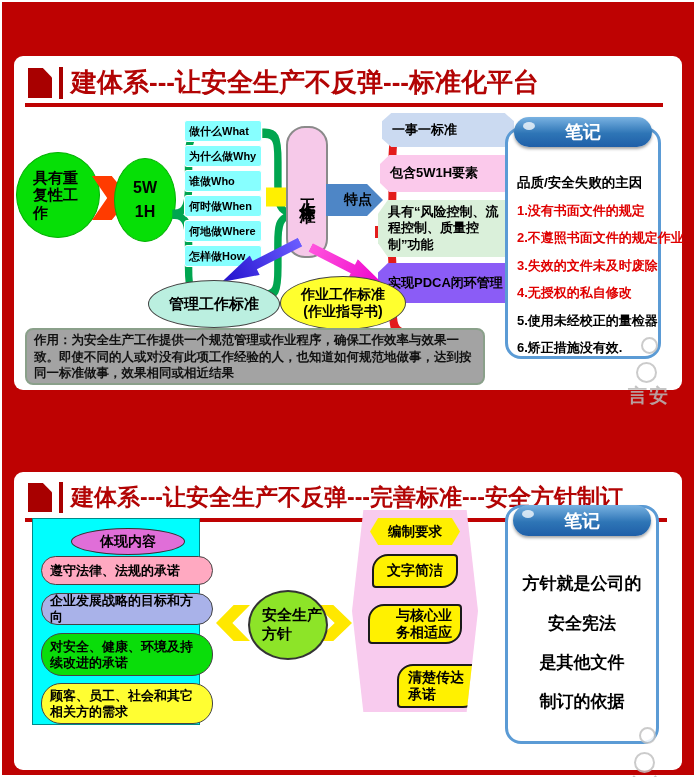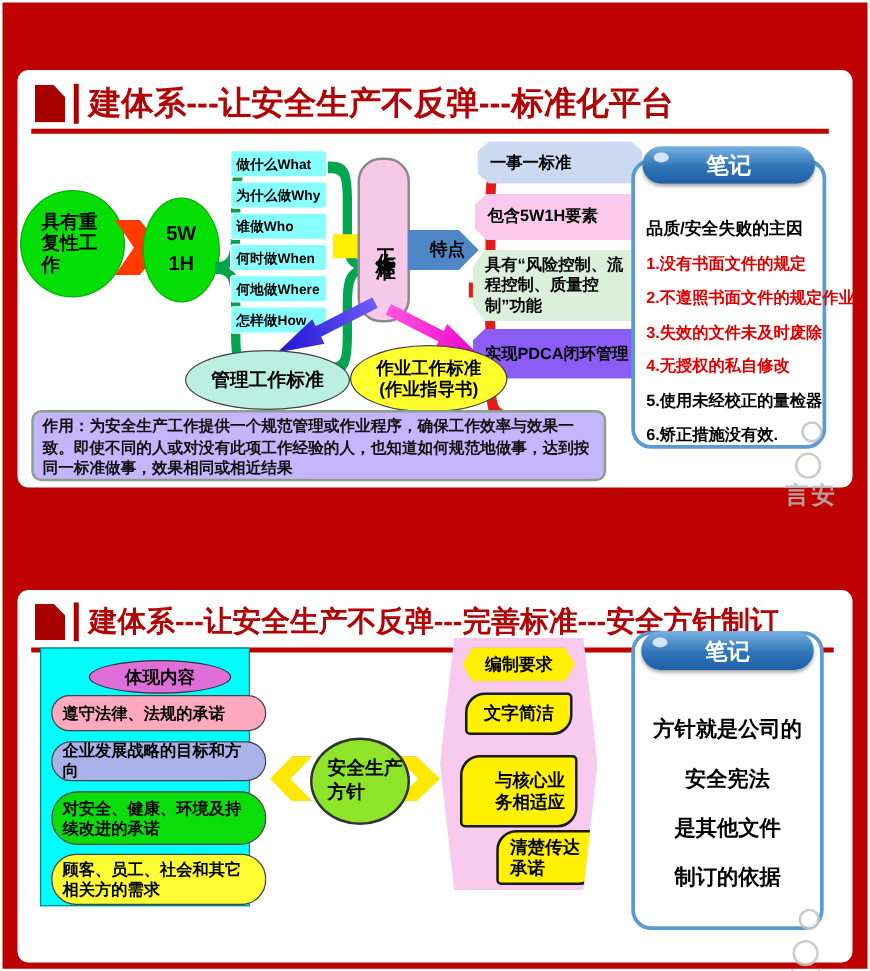--- a/index.html
+++ b/index.html
@@ -40,23 +40,23 @@
                 letter-spacing:3px;}
   .pentagon{background:#4E86C6;clip-path:polygon(0 0,72% 0,100% 50%,72% 100%,0 100%);
             font-size:14px;font-weight:bold;color:#000;display:flex;align-items:center;
             padding-left:7px;}
   .feat{display:flex;align-items:center;padding:0 10px;font-size:13px;font-weight:bold;
         color:#000;line-height:1.25;
         clip-path:polygon(7% 0,93% 0,100% 24%,100% 76%,93% 100%,7% 100%,0 76%,0 24%);}
   .ribbon{clip-path:polygon(0 32%,58% 32%,58% 8%,100% 50%,58% 92%,58% 68%,0 68%);}
   .ellipse{border-radius:50%;border:1.5px solid #444;display:flex;flex-direction:column;
            align-items:center;justify-content:center;font-weight:bold;color:#000;}
-  .effect-box{background:#c4b5fd;border:2px solid #8aa08a;border-radius:8px;
+  .effect-box{background:#a3a3a3;border:2px solid #8aa08a;border-radius:8px;
               font-size:12.5px;font-weight:bold;color:#111;line-height:1.33;
-              padding:3px 7px;box-sizing:border-box;}
+              padding:3px 7px;box-sizing:border-box;font-family:Liberation Mono, monospace;}
 
   
   .notes{background:#fff;border:3px solid #5B9BD5;border-radius:16px;}
   .notes-cap{position:absolute;left:50%;transform:translateX(-50%);
              background:linear-gradient(180deg,#79b2e2 0%,#2E75B6 55%,#1F5FA8 100%);
              border-radius:16px;color:#fff;font-weight:bold;font-size:18px;
              display:flex;align-items:center;justify-content:center;
              box-shadow:0 2px 3px rgba(0,0,0,.35);}
   .notes-cap::before{content:"";position:absolute;left:9px;top:5px;width:12px;height:8px;
              background:rgba(255,255,255,.75);border-radius:50%;}
@@ -190,21 +190,21 @@
 
   <div class="abs chev chev-l" style="left:202px;top:133px;width:34px;height:36px;"></div>
   <div class="abs chev chev-r" style="left:302px;top:133px;width:36px;height:36px;"></div>
   <div class="abs policy-circle" style="left:234px;top:118px;width:80px;height:70px;z-index:2;">
     <span style="width:62px;">安全生产方针</span>
   </div>
 
   <div class="abs pink-hex" style="left:338px;top:38px;width:126px;height:202px;">
     <div class="abs hex-yellow center" style="left:18px;top:8px;width:90px;height:27px;">编制要求</div>
     <div class="abs scroll" style="left:20px;top:44px;width:86px;height:34px;font-size:14px;">文字简洁</div>
-    <div class="abs scroll" style="left:16px;top:94px;width:94px;height:58px;font-size:14px;padding-left:26px;">
+    <div class="abs scroll" style="left:16px;top:94px;width:94px;height:40px;font-size:14px;padding-left:26px;">
       <span style="width:74px;">与核心业务相适应</span>
     </div>
     <div class="abs scroll" style="left:22px;top:154px;width:82px;height:44px;font-size:14px;margin-left:23px;">
       <span style="width:60px;">清楚传达承诺</span>
     </div>
   </div>
 
   <div class="abs notes" style="left:491px;top:33px;width:148px;height:233px;">
     <div class="notes-cap" style="top:-3px;width:138px;height:31px;">笔记</div>
     <div class="note-line abs" style="left:0;right:0;top:104px;">安全宪法</div>

